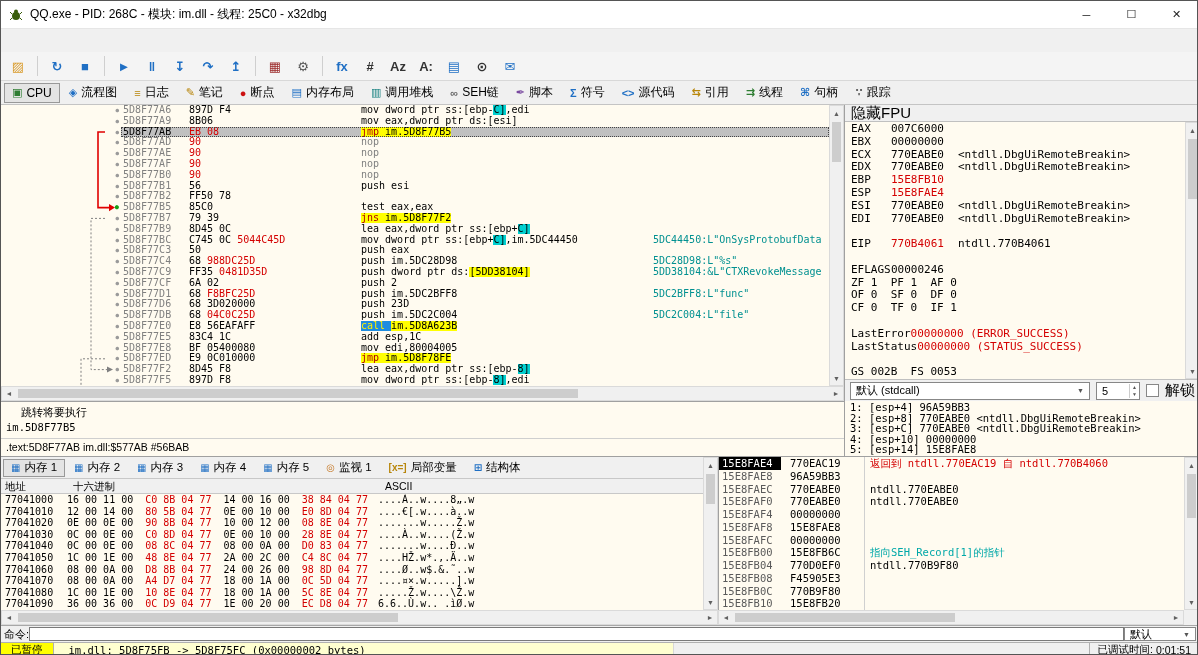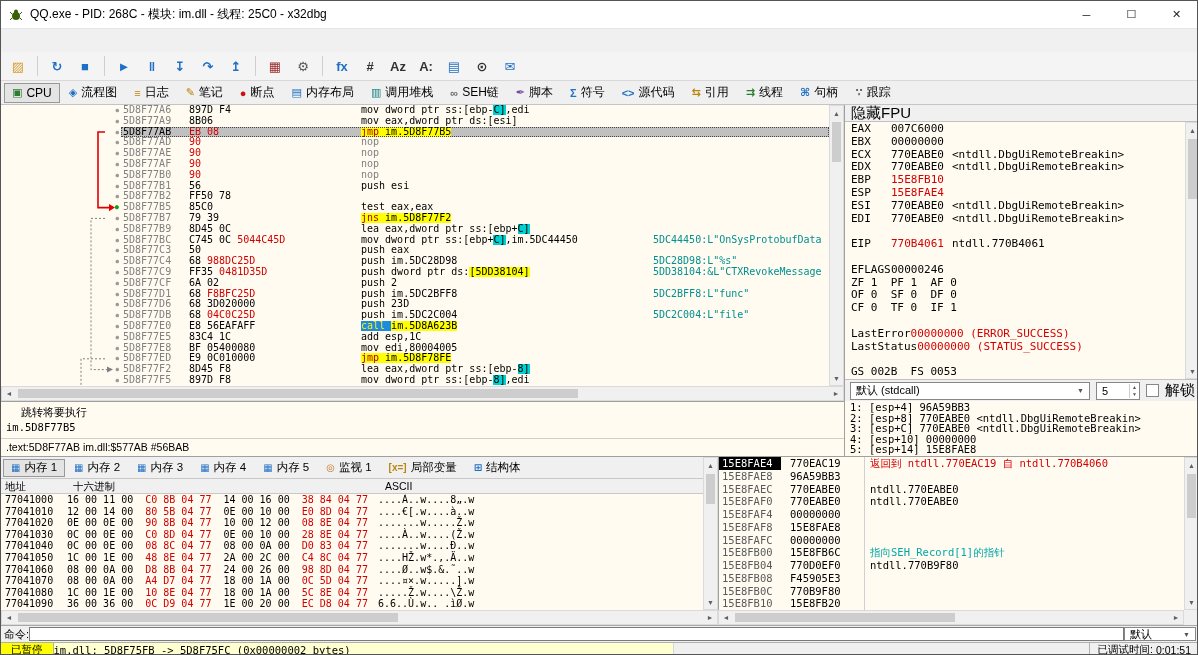--- a/index.html
+++ b/index.html
@@ -65,21 +65,21 @@
 
 
 #regs{position:absolute;left:843px;top:104px;width:355px;height:351px;background:#fffbf0;
   border-left:1px solid #a0a0a0}
 .reg-header{height:17px;background:#f0f0f0;border-bottom:1px solid #c0c0c0;display:flex;align-items:center;padding:0 6px}
 .reg-hdr-btn{font-size:15px}
 .reg-lines{position:absolute;left:0;top:17px;width:339px;height:257px;overflow:hidden;padding:1px 0 0 6px}
 .rline{height:12.8px;line-height:12.8px;font-size:11px;font-family:"DejaVu Sans Mono",monospace;white-space:pre}
 .rlabel{display:inline-block;min-width:40px}
 .red{color:#d40000}
-.rcmt{margin-left:8px}
+.rcmt{margin-left:14px}
 .conv{position:absolute;left:0;top:274px;width:355px;height:22px;background:#f0f0f0;
   border-top:1px solid #c0c0c0;display:flex;align-items:center;gap:6px;padding:0 5px}
 .dropdown{height:18px;background:#fff;border:1px solid #878787;display:flex;align-items:center;
   justify-content:space-between;padding:0 5px;font-size:11px;flex:1}
 .darr{font-size:7px;color:#555;margin-left:6px}
 .spin{width:44px;height:18px;background:#fff;border:1px solid #878787;display:flex;align-items:center;
   justify-content:space-between;padding:0 0 0 5px;font-size:11px}
 .spinbtns{display:flex;flex-direction:column;font-size:5px;color:#555;line-height:7px;padding:0 2px;border-left:1px solid #ccc}
 .chk{width:13px;height:13px;background:#fff;border:1px solid #878787;flex:none}
 .chklbl{font-size:15px}
@@ -133,21 +133,21 @@
 
 #cmdrow{position:absolute;left:0;top:624px;width:1198px;height:17px;background:#f0f0f0;
   border-top:1px solid #a8a8a8;display:flex;align-items:center;padding:0 3px}
 .cmdlbl{font-size:11px;white-space:nowrap}
 .cmdinput{flex:1;height:14px;border:1px solid #7a7a7a;background:#fff;font-size:11px;
   font-family:"DejaVu Sans Mono",monospace;padding:0 3px}
 .cmddd{flex:none;width:72px;height:14px}
 #statusbar{position:absolute;left:0;top:641px;width:1198px;height:14px;background:#f0f0f0;
   border-top:1px solid #b0b0b0;display:flex;align-items:stretch;font-size:10.5px}
 .paused{background:#ffff00;padding:0 10px;display:flex;align-items:center;border-right:1px solid #b0b0b0}
-.statmsg{background:#ffffd0;width:620px;display:flex;align-items:center;padding:0 0;
+.statmsg{background:#ffffd0;width:620px;display:flex;align-items:center;padding:0 15px;
   font-family:"DejaVu Sans Mono","DejaVu Sans",monospace;font-size:10.5px;border-right:1px solid #d8d8d8;overflow:hidden;white-space:nowrap}
 .statspacer{flex:1}
 .stattime{display:flex;align-items:center;border-left:1px solid #b0b0b0;padding:0 8px;white-space:nowrap}
 </style>
 </head>
 <body>
 
 <div class="app">
 
   <div id="titlebar">

